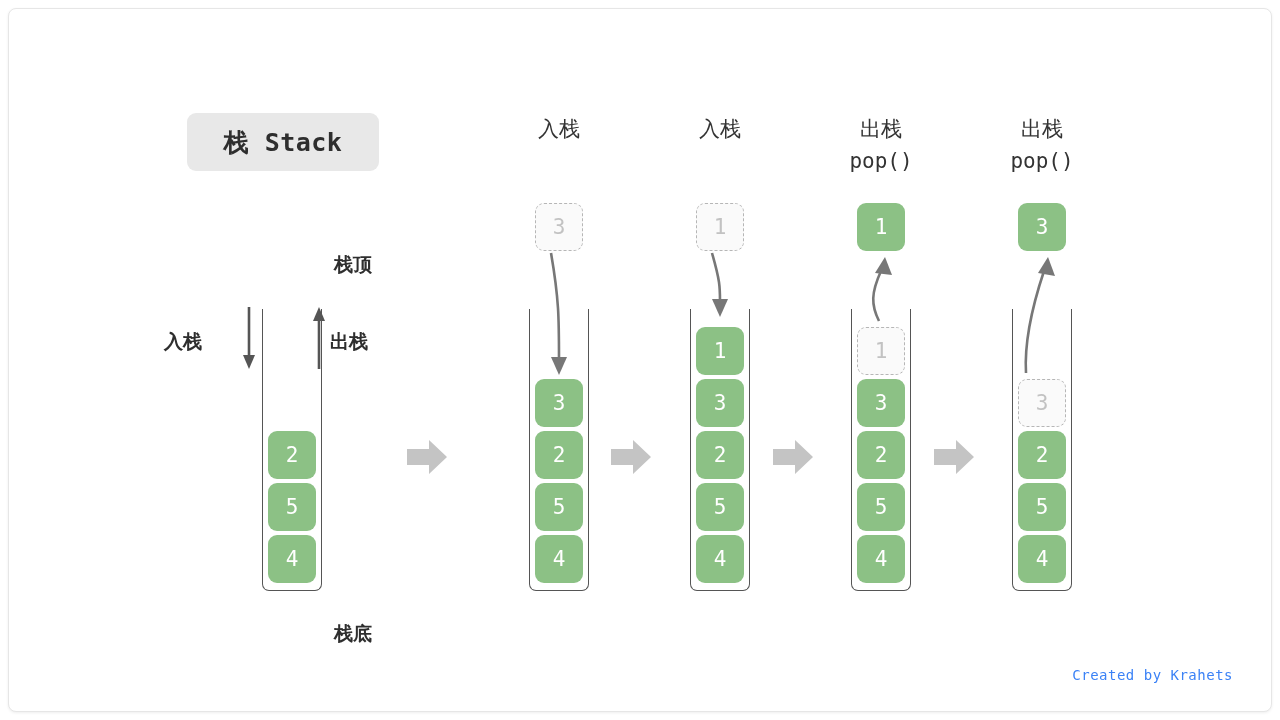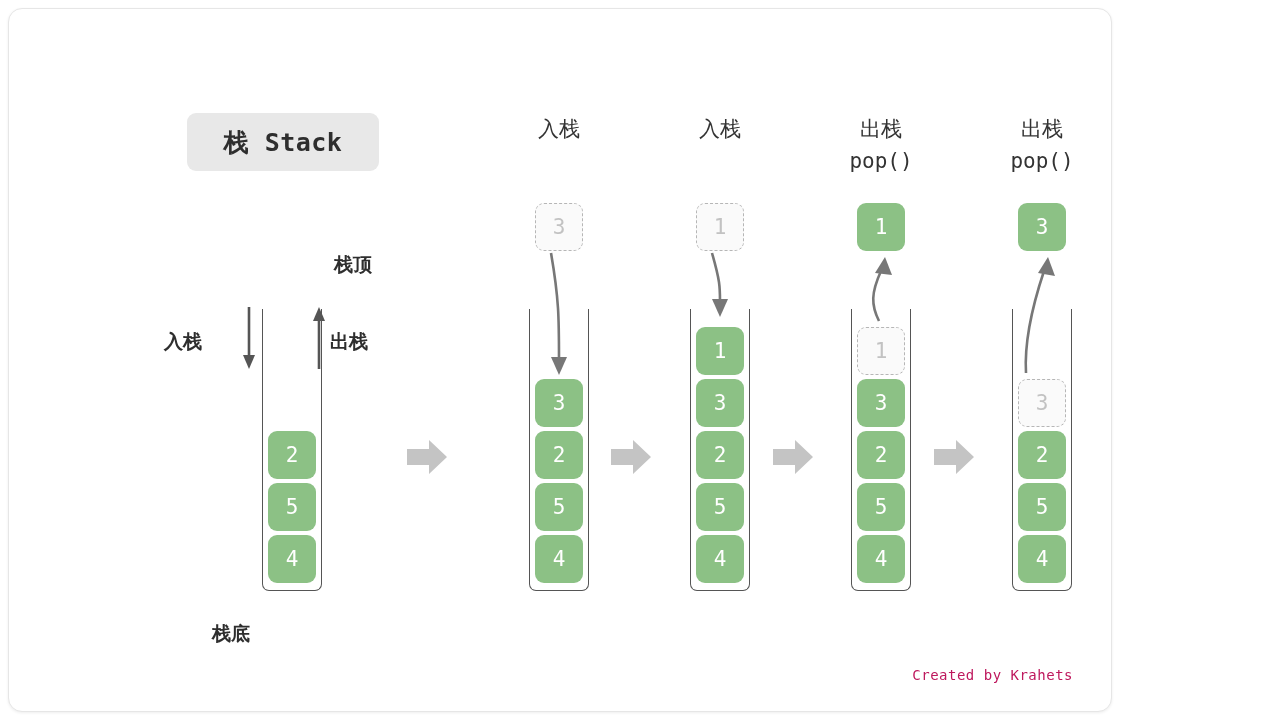--- a/index.html
+++ b/index.html
@@ -10,25 +10,25 @@
   body {
     width: 1280px;
     height: 720px;
     font-family: "DejaVu Sans", "Liberation Sans", sans-serif;
     overflow: hidden;
   }
   #card {
     position: absolute;
     left: 8px;
     top: 8px;
-    width: 1104px;
+    width: 1264px;
     height: 704px;
     background: #ffffff;
     border: 1px solid #e6e6e6;
-    border-radius: 14px;
+    border-radius: 8px;
     box-shadow: 0 1px 3px rgba(0,0,0,0.07);
     box-sizing: border-box;
     overflow: hidden;
   }
 
   
   #title-chip {
     position: absolute;
     left: 178px;
     top: 104px;
@@ -152,21 +152,21 @@
   
   .side-label {
     position: absolute;
     font-family: "DejaVu Sans", "Liberation Sans", sans-serif;
     font-size: 19px;
     font-weight: bold;
     color: #2e2e2e;
     white-space: nowrap;
   }
   #label-top   { left: 0;  top: 243px; width: 160px; text-align: right; }
-  #label-bottom{ left: 0;  top: 612px; width: 160px; text-align: left; }
+  #label-bottom{ left: 0;  top: 612px; width: 160px; text-align: right; }
   #label-push  { left: -48px; top: 320px; }
   #label-pop   { left: 118px; top: 320px; }
   .vert-arrow-svg {
     position: absolute;
     pointer-events: none;
   }
 
   
   .step-arrow {
     position: absolute;
@@ -175,21 +175,21 @@
     height: 40px;
   }
 
   
   #credit {
     position: absolute;
     right: 38px;
     bottom: 28px;
     font-family: "DejaVu Sans Mono", "Liberation Mono", monospace;
     font-size: 14px;
-    color: #be185d;
+    color: #3b82f6;
     letter-spacing: 0.5px;
   }
 </style>
 </head>
 <body>
 
 <div id="card">
 
   <div id="title-chip">栈 Stack</div>
 

